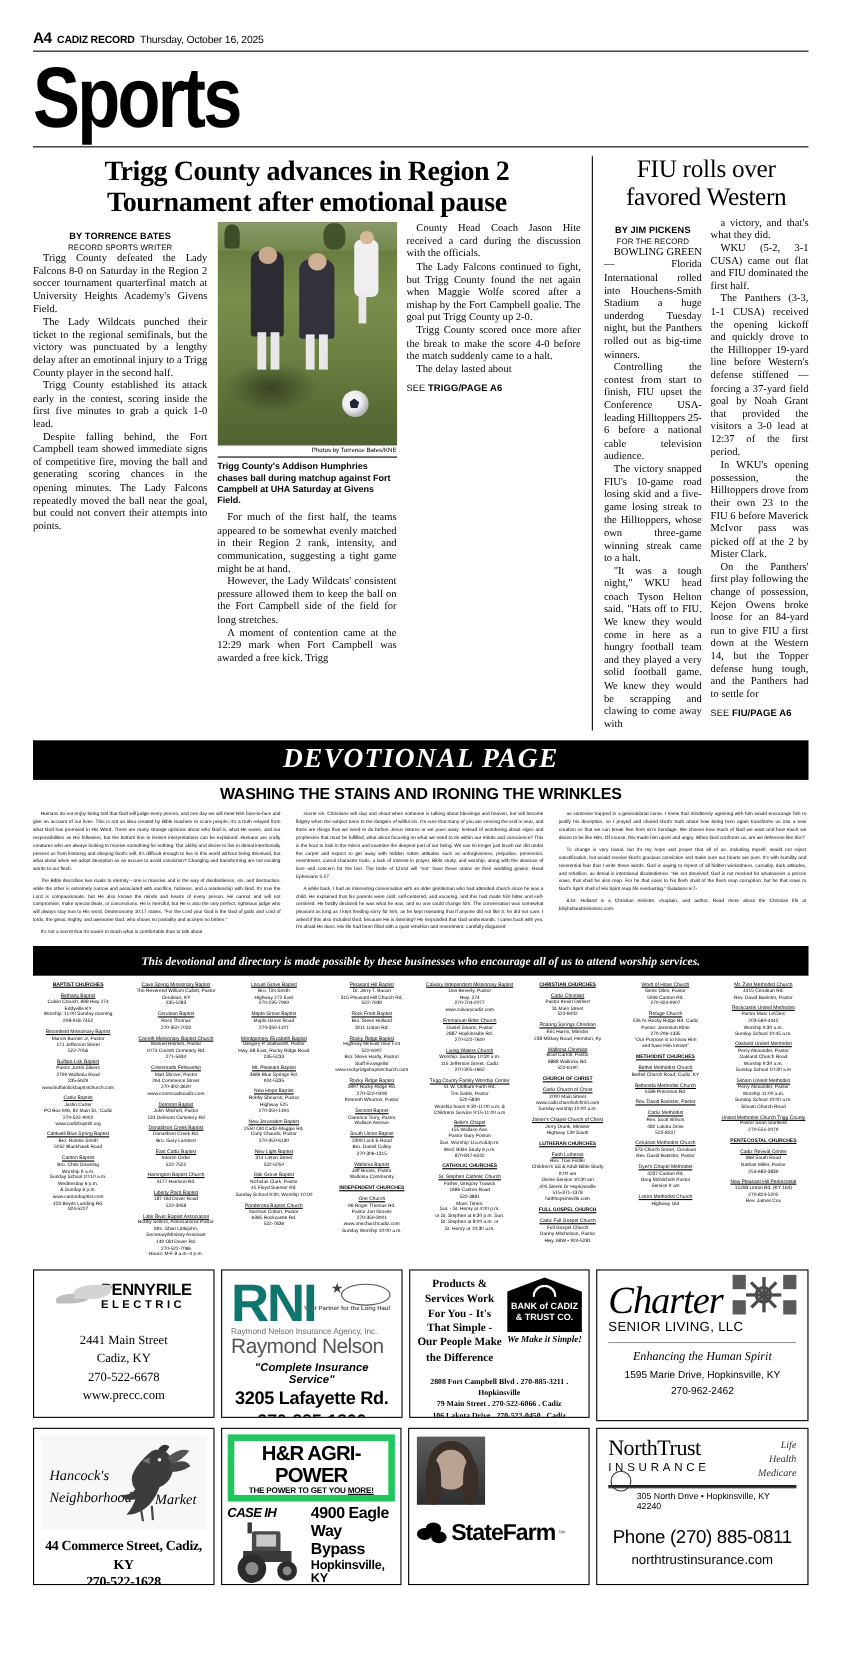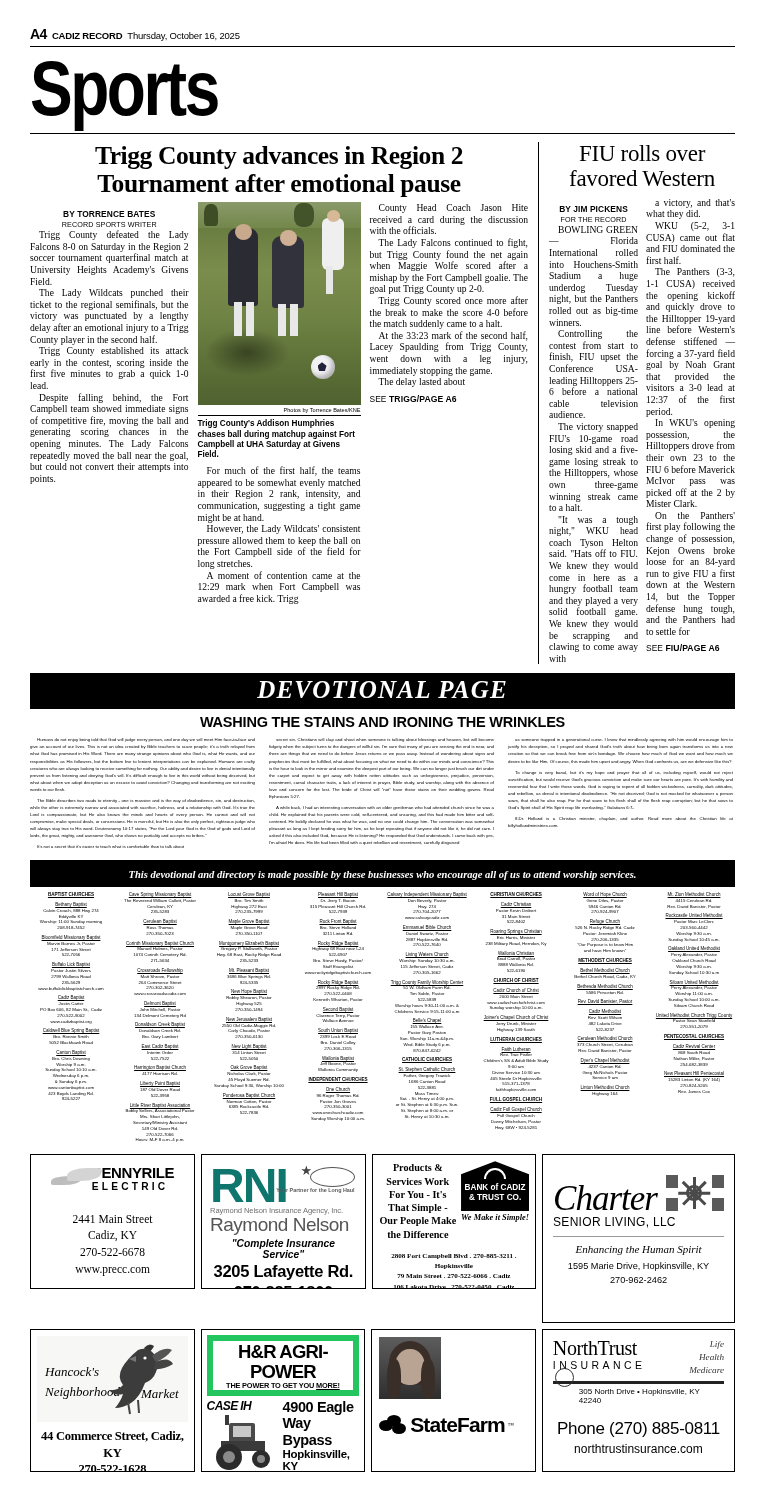--- a/index.html
+++ b/index.html
@@ -163,21 +163,21 @@
   .ad-row { display: flex; gap: 6px; margin-bottom: 6px; }
   .ad {
     border: 1.6px solid #000;
     background: #fff;
     position: relative;
     overflow: hidden;
   }
   .ad-pennyrile { width: 168px; height: 135px; padding: 10px 20px; }
   .ad-rni       { width: 168px; height: 135px; padding: 8px; }
   .ad-bank      { width: 168px; height: 135px; padding: 6px; }
-  .ad-charter   { width: 197px; height: 169px; padding: 20px 10px; }
+  .ad-charter   { width: 197px; height: 138px; padding: 4px 10px; }
   .ad-hancock   { width: 168px; height: 143px; padding: 6px; }
   .ad-hr        { width: 168px; height: 143px; padding: 5px; }
   .ad-sf        { width: 168px; height: 143px; padding: 7px; }
   .ad-nt        { width: 197px; height: 143px; padding: 8px 10px; }
 
   .pr-top { display: flex; align-items: center; gap: 6px; }
   .pr-swoosh { width: 52px; height: 28px; position: relative; }
   .pr-swoosh i { position:absolute; background:#bdbdbd; border-radius: 60% 10% 60% 10%; display:block; }
   .pr-name { font-family: "Liberation Sans", sans-serif; font-weight: bold; font-size: 15px; letter-spacing: -0.4px; line-height: 1; }
   .pr-sub  { font-family: "Liberation Sans", sans-serif; font-weight: bold; font-size: 10.2px; letter-spacing: 3.2px; line-height: 1.4; }
@@ -309,21 +309,20 @@
           </div>
           <p class="first" style="margin-top:5px">For much of the first half, the teams appeared to be somewhat evenly matched in their Region 2 rank, intensity, and communication, suggesting a tight game might be at hand.</p>
           <p>However, the Lady Wildcats' consistent pressure allowed them to keep the ball on the Fort Campbell side of the field for long stretches.</p>
           <p>A moment of contention came at the 12:29 mark when Fort Campbell was awarded a free kick. Trigg</p>
         </div>
 
         <div class="col">
           <p class="first">County Head Coach Jason Hite received a card during the discussion with the officials.</p>
           <p>The Lady Falcons continued to fight, but Trigg County found the net again when Maggie Wolfe scored after a mishap by the Fort Campbell goalie. The goal put Trigg County up 2-0.</p>
           <p>Trigg County scored once more after the break to make the score 4-0 before the match suddenly came to a halt.</p>
-          <p>At the 33:23 mark of the second half, Lacey Spaulding from Trigg County, went down with a leg injury, immediately stopping the game.</p>
           <p>The delay lasted about</p>
           <div class="see-line">
             <span>SEE</span>
             <b>TRIGG/PAGE A6</b>
           </div>
         </div>
       </div>
     </div>
 
     <div class="news-right">

